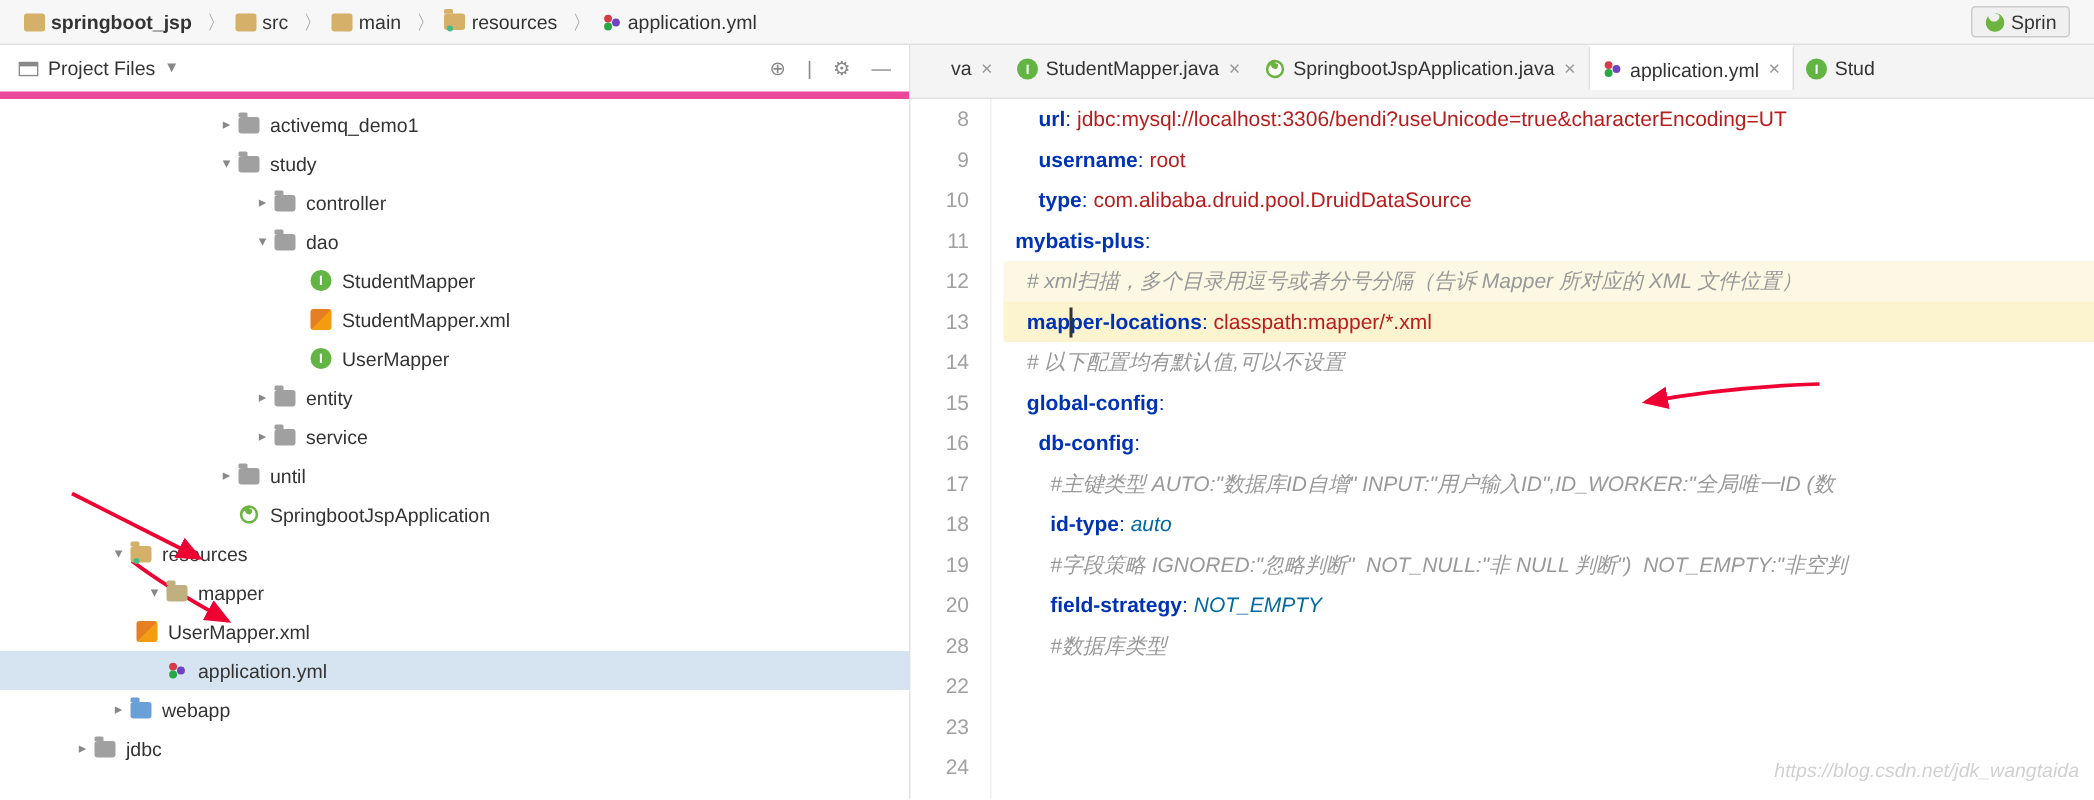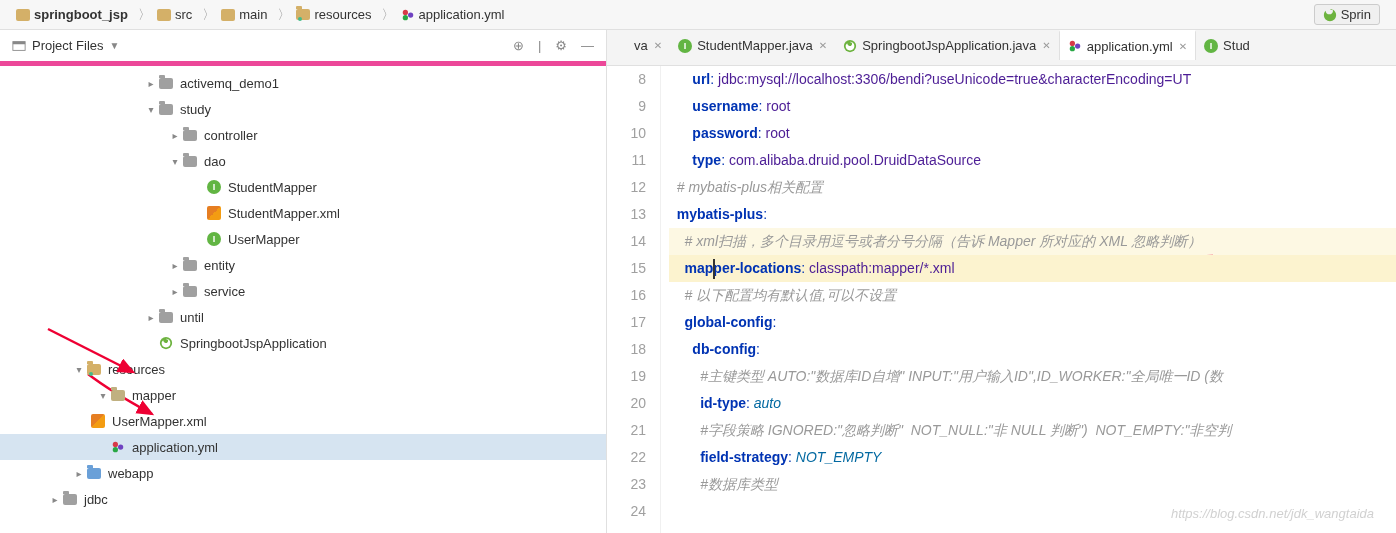--- a/index.html
+++ b/index.html
@@ -52,25 +52,25 @@
 .code-area { flex: 1; display: flex; overflow: hidden; font-family: "JetBrains Mono", Consolas, monospace; font-size: 14px; position: relative; }
 .gutter { width: 54px; text-align: right; padding-right: 14px; color: #a0a0a0; background: #fff; border-right: 1px solid #f0f0f0; }
 .gutter div { height: 27px; line-height: 27px; }
 .code { flex: 1; padding-left: 8px; overflow: hidden; position: relative; }
 .code-line { height: 27px; line-height: 27px; white-space: pre; }
 .code-line.hl { background: #fdf8e3; }
 .code-line.hl-strong { background: #fcf3cf; position: relative; }
 .caret-marker { position: absolute; left: 44px; width: 2px; height: 20px; top: 4px; background: #333; }
 .k-key { color: #0033b3; font-weight: bold; }
 .k-colon { color: #0033b3; }
-.k-val { color: #4c1d95; }
+.k-val { color: #b91c1c; }
 .k-val-it { color: #0369a1; font-style: italic; }
 .k-comment { color: #999; font-style: italic; }
 
-.watermark { position: absolute; right: 22px; bottom: 12px; color: rgba(120,120,120,0.35); font-size: 13px; font-style: italic; }
+.watermark { position: absolute; right: 10px; bottom: 12px; color: rgba(120,120,120,0.35); font-size: 13px; font-style: italic; }
 
 svg.yml-svg { width: 14px; height: 14px; }
 svg.spring-svg path { fill: #6db33f; }
 </style>
 </head>
 <body>
 
 <div class="breadcrumb">
   <span class="item">
       <span class="icon-folder"></span>
@@ -320,41 +320,39 @@
           <div>11</div>
           <div>12</div>
           <div>13</div>
           <div>14</div>
           <div>15</div>
           <div>16</div>
           <div>17</div>
           <div>18</div>
           <div>19</div>
           <div>20</div>
-          <div>21</div>
+          <div>28</div>
           <div>22</div>
           <div>23</div>
           <div>24</div>
         </div>
       <div class="code" id="code">
         <svg class="red-arrow" style="left:430px; top:184px; width:130px; height:30px">
           <defs>
               <marker id="ah3" markerWidth="8" markerHeight="8" refX="6" refY="3" orient="auto">
                 <path d="M0,0 L7,3 L0,6 Z" fill="#e03"></path>
               </marker>
             </defs>
           <path d="M122,6 Q60,8 6,18" stroke="#e03" stroke-width="2.5" fill="none" marker-end="url(#ah3)"></path>
         </svg>
         <div class="code-line">      <span class="k-key">url</span><span class="k-colon">:</span> <span class="k-val">jdbc:mysql://localhost:3306/bendi?useUnicode=true&amp;characterEncoding=UT</span></div>
           <div class="code-line">      <span class="k-key">username</span><span class="k-colon">:</span> <span class="k-val">root</span></div>
-          <div class="code-line">      <span class="k-key">password</span><span class="k-colon">:</span> <span class="k-val">root</span></div>
           <div class="code-line">      <span class="k-key">type</span><span class="k-colon">:</span> <span class="k-val">com.alibaba.druid.pool.DruidDataSource</span></div>
-          <div class="code-line">  <span class="k-comment"># mybatis-plus相关配置</span></div>
           <div class="code-line">  <span class="k-key">mybatis-plus</span><span class="k-colon">:</span></div>
-          <div class="code-line hl">    <span class="k-comment"># xml扫描，多个目录用逗号或者分号分隔（告诉 Mapper 所对应的 XML 忽略判断）</span></div>
+          <div class="code-line hl">    <span class="k-comment"># xml扫描，多个目录用逗号或者分号分隔（告诉 Mapper 所对应的 XML 文件位置）</span></div>
           <div class="code-line hl-strong"><span class="caret-marker"></span>    <span class="k-key">mapper-locations</span><span class="k-colon">:</span> <span class="k-val">classpath:mapper/*.xml</span></div>
           <div class="code-line">    <span class="k-comment"># 以下配置均有默认值,可以不设置</span></div>
           <div class="code-line">    <span class="k-key">global-config</span><span class="k-colon">:</span></div>
           <div class="code-line">      <span class="k-key">db-config</span><span class="k-colon">:</span></div>
           <div class="code-line">        <span class="k-comment">#主键类型 AUTO:"数据库ID自增" INPUT:"用户输入ID",ID_WORKER:"全局唯一ID (数</span></div>
           <div class="code-line">        <span class="k-key">id-type</span><span class="k-colon">:</span> <span class="k-val-it">auto</span></div>
           <div class="code-line">        <span class="k-comment">#字段策略 IGNORED:"忽略判断"  NOT_NULL:"非 NULL 判断")  NOT_EMPTY:"非空判</span></div>
           <div class="code-line">        <span class="k-key">field-strategy</span><span class="k-colon">:</span> <span class="k-val-it">NOT_EMPTY</span></div>
           <div class="code-line">        <span class="k-comment">#数据库类型</span></div>
           <div class="watermark">https://blog.csdn.net/jdk_wangtaida</div>

